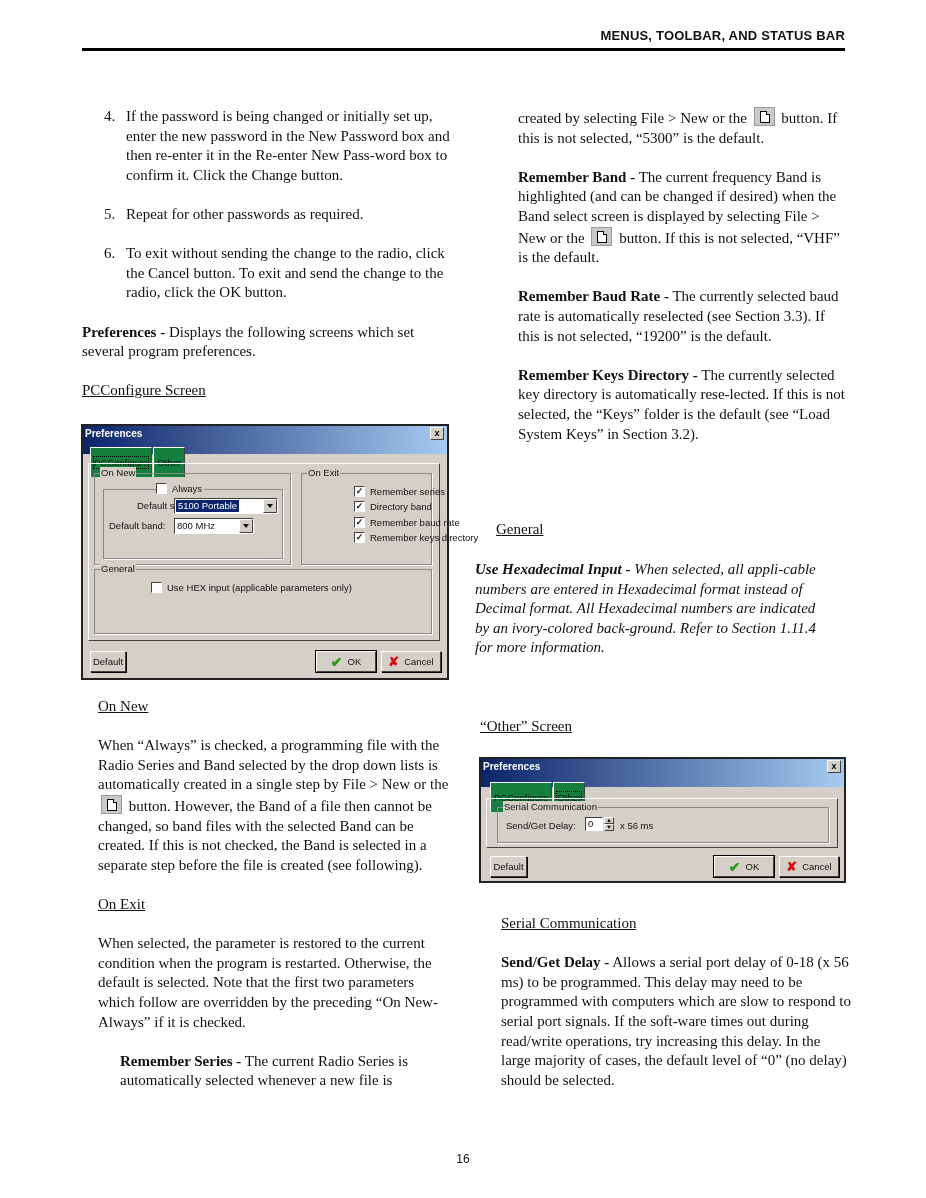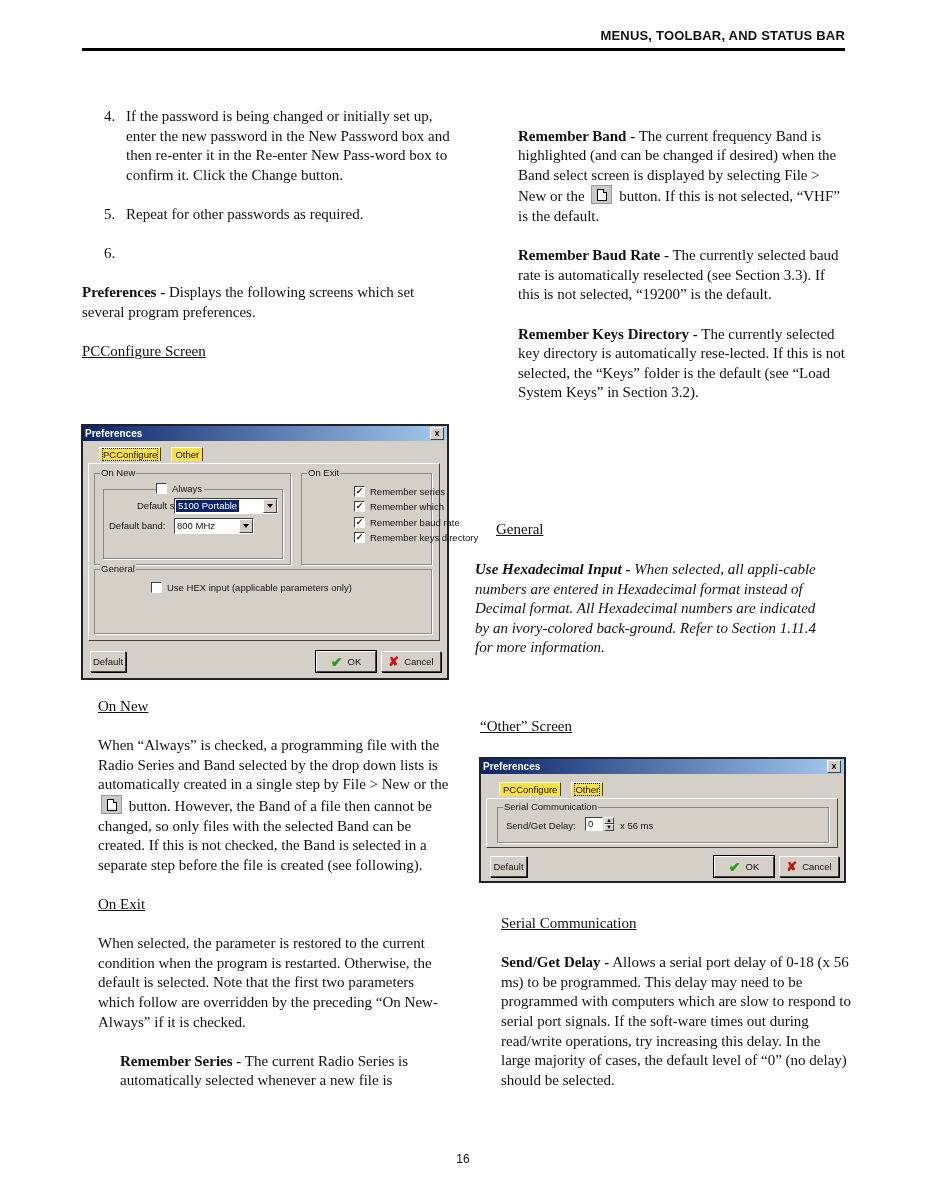--- a/index.html
+++ b/index.html
@@ -21,28 +21,28 @@
   .nb { display: inline-block; width: 19px; height: 17px; background: #c9c9c9;
         border: 1px solid #9a9a9a; vertical-align: -3px; margin: 0 3px; position: relative; }
   .nb::before { content: ""; position: absolute; left: 5px; top: 3px; width: 8px; height: 10px;
                 border: 1px solid #000; background: #fff; }
   .nb::after { content: ""; position: absolute; left: 11px; top: 3px; width: 3px; height: 3px;
                border-left: 1px solid #000; border-bottom: 1px solid #000; background: #c9c9c9; }
 
   
   .dlg { position: absolute; background: #d4d0c8; border: 2px solid #222;
          font-family: "Liberation Sans", sans-serif; font-size: 9.5px; color: #111; }
-  .tb { height: 15px; background: linear-gradient(to right, #0a246a, #a6caf0); color: #fff;
+  .tb { height: 28px; background: linear-gradient(to right, #0a246a, #a6caf0); color: #fff;
         font-weight: bold; font-size: 10px; line-height: 15px; padding-left: 2px; position: relative; }
   .xbtn { position: absolute; right: 3px; top: 1px; width: 12px; height: 11px; background: #d4d0c8;
           border: 1px solid #fff; border-right-color: #404040; border-bottom-color: #404040;
           color: #000; font-size: 9px; line-height: 10px; text-align: center; font-weight: bold; }
   .tabs { position: absolute; display: flex; }
-  .tab { padding: 0 3px; border: 1px solid #fff; border-bottom: none; border-right-color: #404040;
-         background: #fde047; margin-right: 1px; height: 13px; line-height: 13px; margin-left: 9px; }
+  .tab { padding: 8px 3px; border: 1px solid #fff; border-bottom: none; border-right-color: #404040;
+         background: #15803d; margin-right: 1px; height: 13px; line-height: 13px; }
   .tab.active .tl { outline: 1px dotted #000; }
   .panel { position: absolute; border: 1px solid #fff; border-right-color: #404040; border-bottom-color: #404040; }
   .grp { position: absolute; border: 1px solid #888; box-shadow: 1px 1px 0 #fff; }
   .grp-l { position: absolute; top: -7px; left: 5px; background: #d4d0c8; padding: 0 1px; }
   .cb { position: absolute; display: flex; align-items: center; white-space: nowrap; margin-left: 48px; }
   .cbox { width: 9px; height: 9px; background: #fff; border: 1px solid #404040; border-right-color: #fff;
           border-bottom-color: #fff; margin-right: 5px; position: relative; font-size: 9px; line-height: 9px;
           text-align: center; font-weight: bold; }
   .lbl { position: absolute; white-space: nowrap; }
   .combo { position: absolute; background: #fff; border: 1px solid #404040; border-right-color: #fff; border-bottom-color: #fff; height: 14px; }
@@ -78,20 +78,21 @@
     <span style="padding-left:4px;">If the password is being changed or initially set up, enter the new password in the New Password box and then re-enter it in the Re-enter New Pass-word box to confirm it. Click the Change button.</span>
   </div>
   <div class="sp"></div>
   <div class="li" style="padding-left:22px;">
     <span class="num">5.</span>
     <span style="padding-left:4px;">Repeat for other passwords as required.</span>
   </div>
   <div class="sp"></div>
   <div class="li" style="padding-left:22px;">
     <span class="num">6.</span>
+    <span style="padding-left:4px;">To exit without sending the change to the radio, click the Cancel button. To exit and send the change to the radio, click the OK button.</span>
   </div>
   <div class="sp"></div>
   <p>
     <b>Preferences -</b><span> Displays the following screens which set several program preferences.</span>
   </p>
   <div class="sp"></div>
   <p class="ul">PCConfigure Screen</p>
 </div>
 
 <div class="dlg" style="left:81px; top:424px; width:364px; height:252px;">
@@ -124,21 +125,21 @@
       </div>
     </div>
     <div class="grp" style="left:212px; top:9px; width:129px; height:90px;">
       <span class="grp-l">On Exit</span>
       <div class="cb" style="left:4px; top:12px;">
           <span class="cbox">✓</span>
           <span>Remember series</span>
         </div>
       <div class="cb" style="left:4px; top:27px;">
           <span class="cbox">✓</span>
-          <span>Remember which</span>
+          <span>Directory band</span>
         </div>
       <div class="cb" style="left:4px; top:43px;">
           <span class="cbox">✓</span>
           <span>Remember baud rate</span>
         </div>
       <div class="cb" style="left:4px; top:58px;">
           <span class="cbox">✓</span>
           <span>Remember keys directory</span>
         </div>
     </div>
@@ -162,33 +163,38 @@
       <span>Cancel</span>
     </div>
 </div>
 
 <div class="col" style="left:98px; top:697px; width:352px;">
   <p class="ul">On New</p>
   <div class="sp"></div>
   <p>
     <span>When “Always” is checked, a programming file with the Radio Series and Band selected by the drop down lists is automatically created in a single step by File &gt; New or the</span>
     <span class="nb"></span>
-    <span>button. However, the Band of a file then cannot be changed, so only files with the selected Band can be created. If this is not checked, the Band is selected in a separate step before the file is created (see following).</span>
+    <span>button. However, the Band of a file then cannot be changed, so band files with the selected Band can be created. If this is not checked, the Band is selected in a separate step before the file is created (see following).</span>
   </p>
   <div class="sp"></div>
   <p class="ul">On Exit</p>
   <div class="sp"></div>
   <p>When selected, the parameter is restored to the current condition when the program is restarted. Otherwise, the default is selected. Note that the first two parameters which follow are overridden by the preceding “On New- Always” if it is checked.</p>
   <div class="sp"></div>
   <p style="padding-left:22px;">
     <b>Remember Series -</b><span> The current Radio Series is automatically selected whenever a new file is</span>
   </p>
 </div>
 
 <div class="col" style="left:518px; top:107px; width:330px;">
+  <p>
+    <span>created by selecting File &gt; New or the</span>
+    <span class="nb"></span>
+    <span>button. If this is not selected, “5300” is the default.</span>
+  </p>
   <div class="sp"></div>
   <p>
     <b>Remember Band -</b><span> The current frequency Band is highlighted (and can be changed if desired) when the Band select screen is displayed by selecting File &gt; New or the</span>
     <span class="nb"></span>
     <span>button. If this is not selected, “VHF” is the default.</span>
   </p>
   <div class="sp"></div>
   <p>
     <b>Remember Baud Rate -</b><span> The currently selected baud rate is automatically reselected (see Section 3.3). If this is not selected, “19200” is the default.</span>
   </p>

